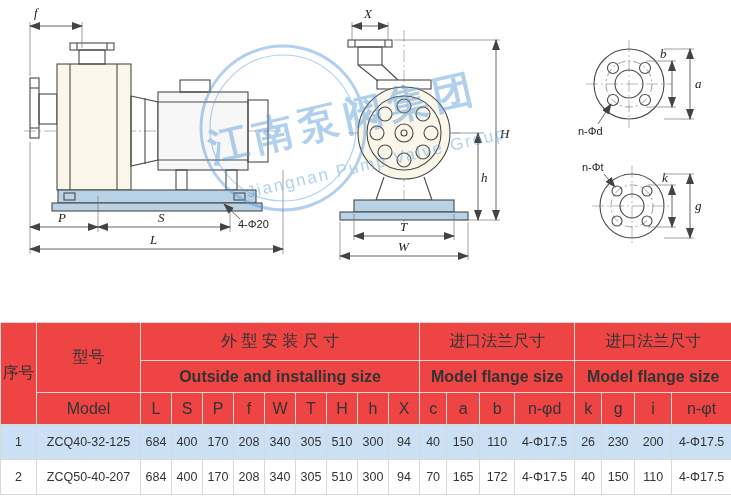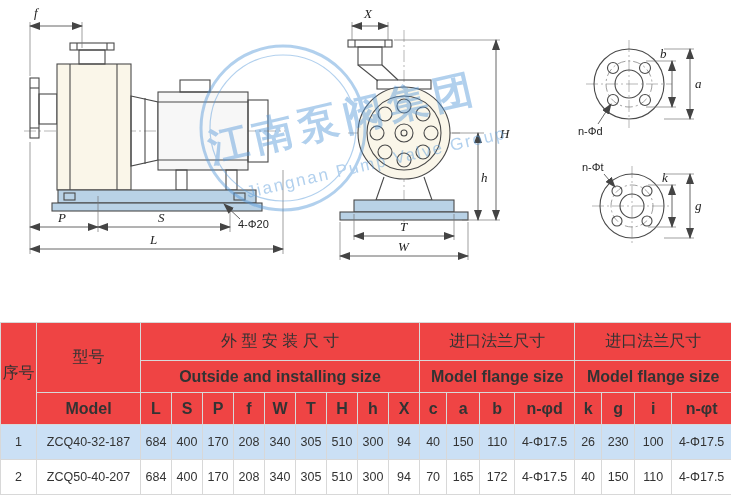--- a/index.html
+++ b/index.html
@@ -22,21 +22,21 @@
   .note { font:11px "Liberation Sans", sans-serif; fill:#222; }
   .wm-big   { font-weight:bold; font-size:40px; letter-spacing:6px; fill:#5598d9; font-family:"Liberation Sans", sans-serif; }
   .wm-small { font-size:17px; letter-spacing:2px; fill:#5598d9; font-family:"Liberation Sans", sans-serif; }
 
   
   .spec-table { width:731px; border-collapse:collapse; table-layout:fixed; text-align:center; color:#333; }
   .spec-table th, .spec-table td { border:1px solid #d8d8d8; font-weight:400; padding:1px 0; overflow:hidden; }
   .spec-table thead th { background:#ef4444; font-size:16px; }
   .hdr-cn th { height:38px; font-size:13px; }
   .hdr-en th { height:32px;font-weight:bold; }
-  .hdr-letters th { height:32px; font-size:12px;font-weight:bold; }
+  .hdr-letters th { height:32px; font-size:12px; }
   .spec-table tbody tr { height:35px; font-size:12.5px; }
   tr.row-highlight td { background:#cbe0f5; }
 </style>
 </head>
 <body>
 
 <div class="page">
 
   <div class="drawing-area">
     <svg width="731" height="322" viewBox="0 0 731 322" xmlns="http://www.w3.org/2000/svg">
@@ -262,37 +262,37 @@
         <th>n-φd</th>
         <th>k</th>
         <th>g</th>
         <th>i</th>
         <th>n-φt</th>
       </tr>
     </thead>
     <tbody>
       <tr class="row-highlight">
         <td>1</td>
-        <td>ZCQ40-32-187</td>
+        <td>ZCQ40-32-125</td>
         <td>684</td>
         <td>400</td>
         <td>170</td>
         <td>208</td>
         <td>340</td>
         <td>305</td>
         <td>510</td>
         <td>300</td>
         <td>94</td>
         <td>40</td>
         <td>150</td>
         <td>110</td>
         <td>4-Φ17.5</td>
         <td>26</td>
         <td>230</td>
-        <td>100</td>
+        <td>200</td>
         <td>4-Φ17.5</td>
       </tr>
       <tr>
         <td>2</td>
         <td>ZCQ50-40-207</td>
         <td>684</td>
         <td>400</td>
         <td>170</td>
         <td>208</td>
         <td>340</td>

